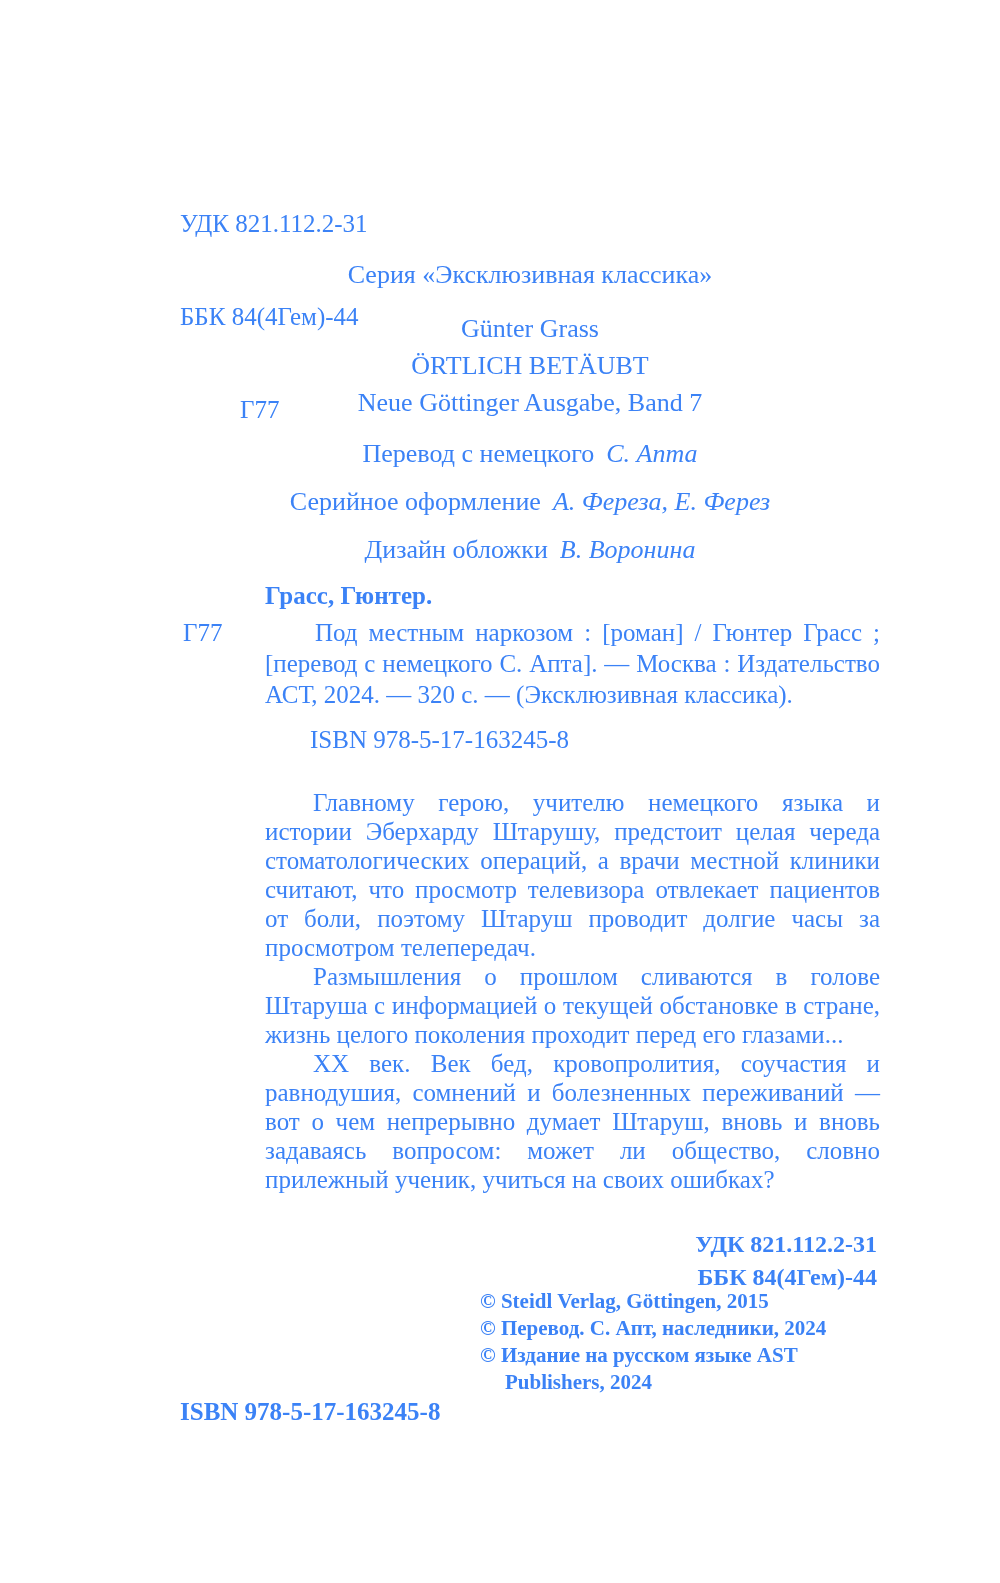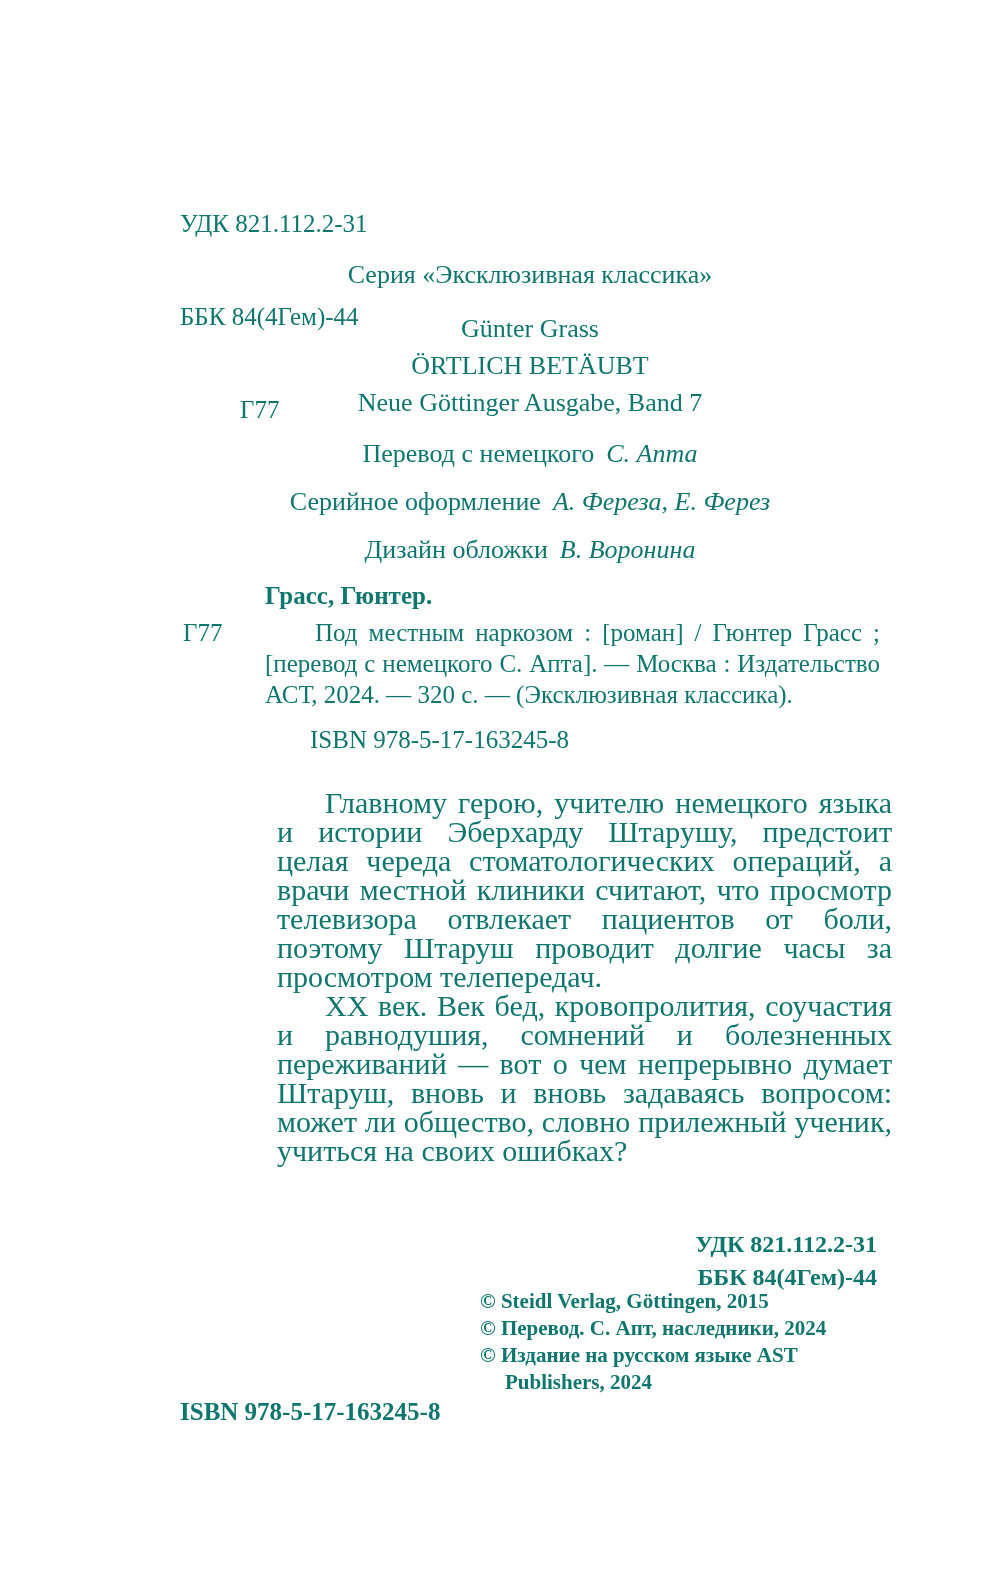--- a/index.html
+++ b/index.html
@@ -5,21 +5,21 @@
   html, body {
     margin: 0;
     padding: 0;
     background: #ffffff;
   }
   .page {
     position: relative;
     width: 1000px;
     height: 1583px;
     background: #ffffff;
-    color: #0f766e;
+    color: #3b82f6;
     font-family: "Liberation Serif", "DejaVu Serif", serif;
     overflow: hidden;
   }
   
   .top-codes {
     position: absolute;
     left: 180px;
     top: 146px;
     font-size: 25px;
     line-height: 31px;
@@ -63,24 +63,24 @@
     text-indent: 50px;
   }
   .catalog .cat-isbn {
     margin-top: 14px;
     padding-left: 45px;
   }
 
   
   .annotation {
     position: absolute;
-    left: 277px;
+    left: 265px;
     top: 788px;
     width: 615px;
-    font-size: 30px;
+    font-size: 25px;
     line-height: 29px;
     text-align: justify;
   }
   .annotation p {
     margin: 0;
     text-indent: 48px;
   }
 
   
   .codes-right {
@@ -148,20 +148,21 @@
 
   <div class="catalog">
     <div class="cat-code">Г77</div>
     <div class="cat-author">Грасс, Гюнтер.</div>
     <p class="cat-entry">Под местным наркозом : [роман] / Гюнтер Грасс ; [перевод с немецкого С. Апта]. — Москва : Издательство АСТ, 2024. — 320 с. — (Эксклюзивная классика).</p>
     <div class="cat-isbn">ISBN 978-5-17-163245-8</div>
   </div>
 
   <div class="annotation">
     <p>Главному герою, учителю немецкого языка и истории Эберхарду Штарушу, предстоит целая череда стоматологических операций, а врачи местной клиники считают, что просмотр телевизора отвлекает пациентов от боли, поэтому Штаруш проводит долгие часы за просмотром телепередач.</p>
+    <p>Размышления о прошлом сливаются в голове Штаруша с информацией о текущей обстановке в стране, жизнь целого поколения проходит перед его глазами...</p>
     <p>ХХ век. Век бед, кровопролития, соучастия и равнодушия, сомнений и болезненных переживаний — вот о чем непрерывно думает Штаруш, вновь и вновь задаваясь вопросом: может ли общество, словно прилежный ученик, учиться на своих ошибках?</p>
   </div>
 
   <div class="codes-right">
     <div>УДК 821.112.2-31</div>
     <div>ББК 84(4Гем)-44</div>
   </div>
 
   <div class="copyrights">
     <div class="c-line">© Steidl Verlag, Göttingen, 2015</div>

